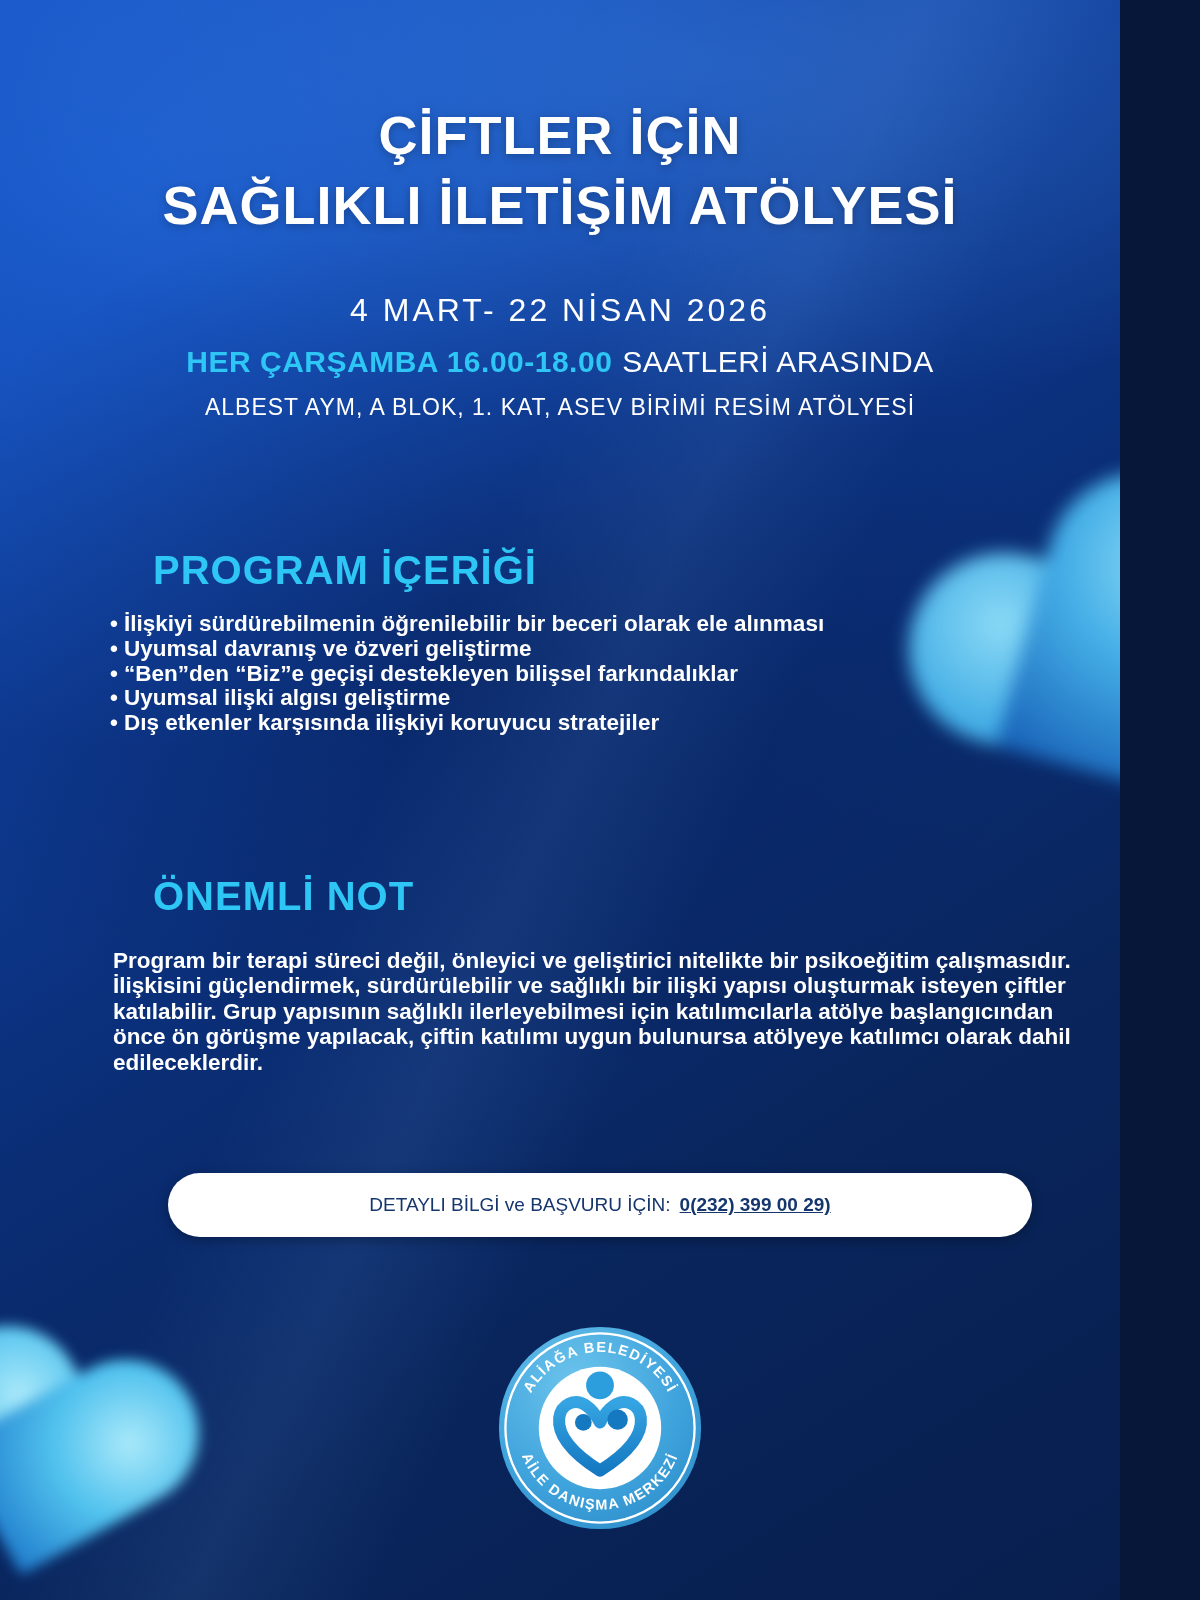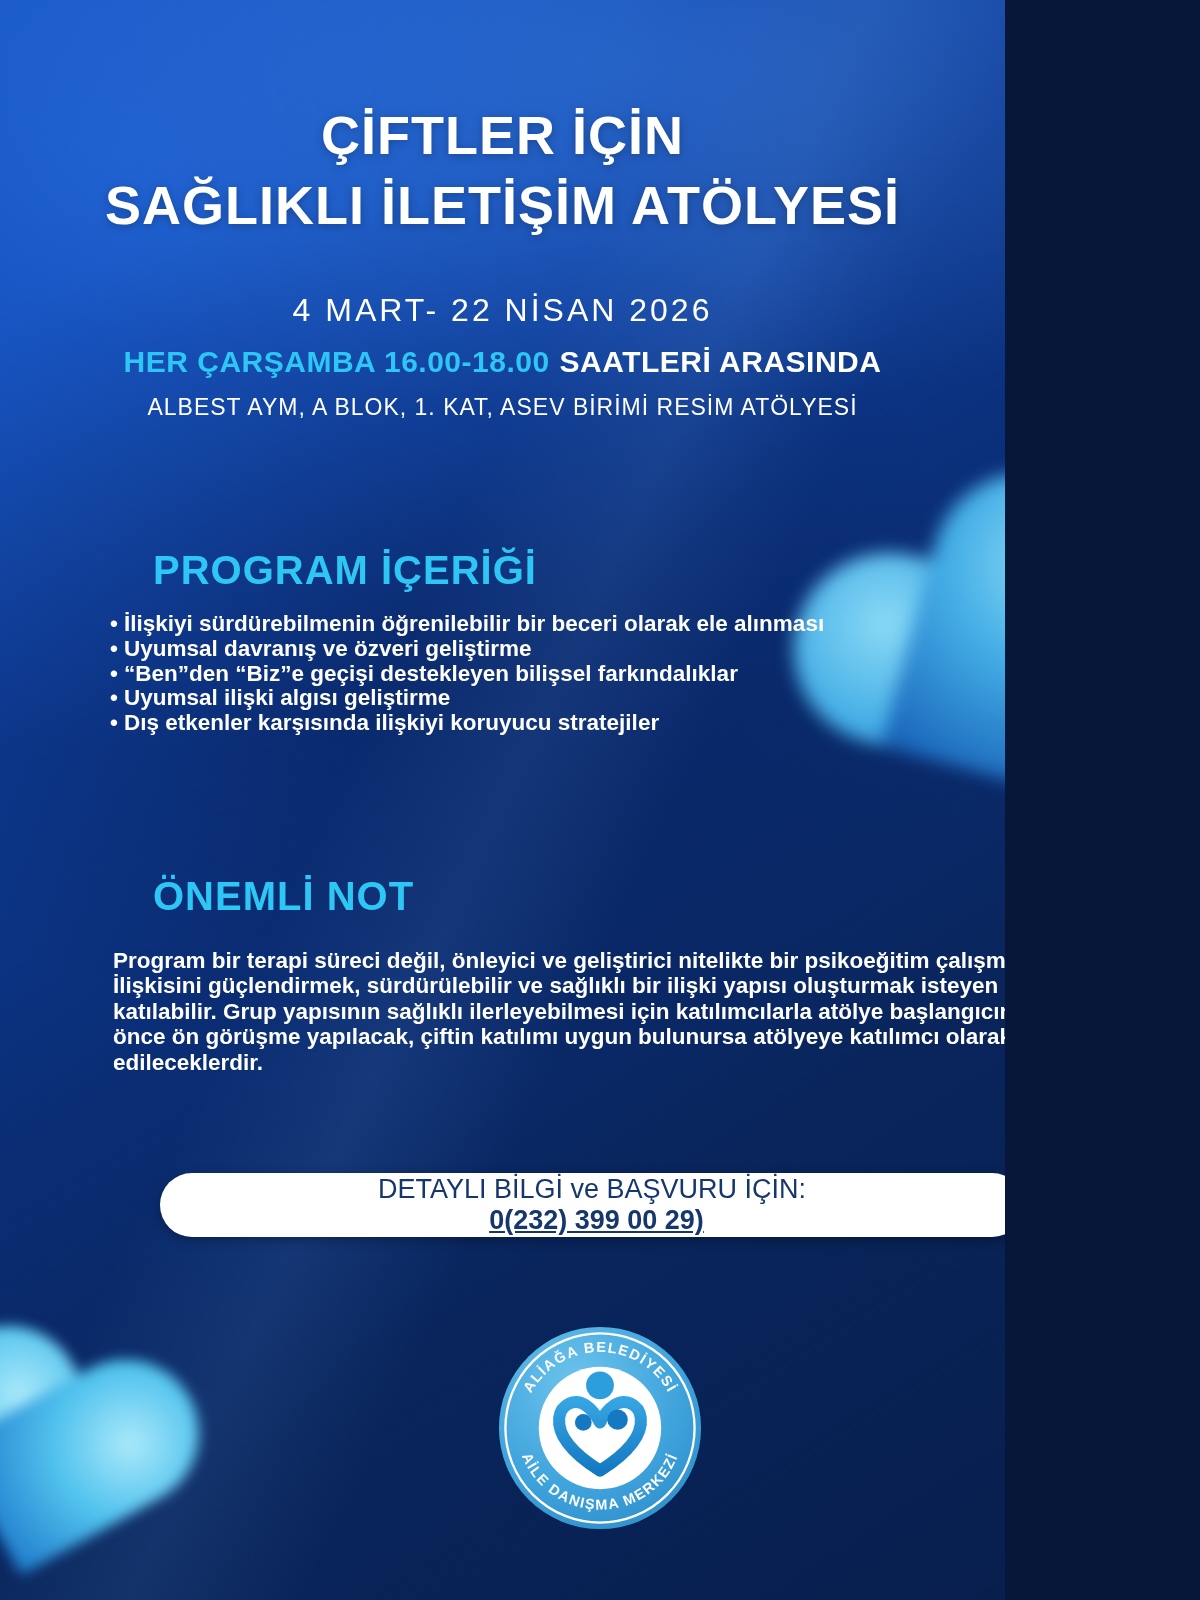--- a/index.html
+++ b/index.html
@@ -1,17 +1,17 @@
 <!DOCTYPE html>
 <html style="--accent: #2ec6f4;"><head>
 <meta charset="utf-8">
 <style>
   html,body { margin:0; padding:0; background:#06173a; }
   .poster {
-    position:relative; width:1005px; height:1600px; overflow:hidden;
+    position:relative; width:1120px; height:1600px; overflow:hidden;
     font-family:"Liberation Sans", sans-serif;
     background:
       radial-gradient(1150px 520px at 62% 4%, rgba(70,140,235,0.38), transparent 68%),
       radial-gradient(1250px 980px at 12% 10%, #1b5ccd 0%, rgba(27,92,205,0) 60%),
       linear-gradient(148deg, #1452c2 0%, #0e3c97 30%, #0a2d74 52%, #09255c 72%, #081f4e 100%);
   }
   .bg-sheen { position:absolute; inset:0; pointer-events:none;
     background: radial-gradient(820px 620px at 42% 40%, rgba(6,22,66,0.40), transparent 72%); }
   .bg-ray { position:absolute; inset:0; pointer-events:none;
     background: linear-gradient(115deg, transparent 40%, rgba(120,180,255,0.10) 50%, transparent 60%); }
@@ -35,39 +35,39 @@
     background: radial-gradient(circle at 58% 32%, #b0efff 0%, #54c8f3 42%, #1e7cce 95%); }
   .heart-left::before { left:140px; }
 
   
   .header { position:absolute; top:100px; left:0; width:100%; text-align:center; color:#fff; }
   .title { font-size:54px; font-weight:bold; line-height:1.3; letter-spacing:1px;
     text-shadow:0 2px 8px rgba(0,0,0,0.25); }
   .date-line { margin-top:52px; font-size:32px; font-weight:normal; letter-spacing:3px; }
   .schedule-line { margin-top:16px; font-size:30px; letter-spacing:0.5px; }
   .schedule-hl { color:var(--accent,#35c8f5); font-weight:bold; }
-  .schedule-rest { color:#fff; font-weight:bold; margin-left:10px;margin-top:8px; }
+  .schedule-rest { color:#fff; font-weight:normal; margin-left:10px;margin-top:8px; }
   .location-line { margin-top:15px; font-size:23px; letter-spacing:1px; }
 
   
   .section-heading { position:absolute; left:128px; color:var(--accent,#2ec6f4);
     font-size:40px; font-weight:bold; letter-spacing:1px;margin-left:25px; }
   .heading-program { top:548px; }
   .heading-note { top:874px; }
   .program-list { position:absolute; left:110px; top:612px; margin:0; padding:0;
     list-style:none; color:#fff; font-size:22.5px; font-weight:bold; line-height:24.8px; }
   .program-list li::before { content:"•"; margin-right:6px; }
   .note-body { position:absolute; left:113px; top:948px; width:960px; color:#fff;
     font-size:22.5px; font-weight:bold; line-height:25.4px; }
 
   
-  .contact-pill { position:absolute; left:160px; top:1173px; width:864px; height:64px;
+  .contact-pill { position:absolute; left:168px; top:1173px; width:864px; height:64px;
     background:#ffffff; border-radius:34px; display:flex; align-items:center;
-    justify-content:center; font-size:27px; color:#16366e;
-    box-shadow:0 3px 12px rgba(0,0,0,0.3);flex-direction:column; }
+    justify-content:center; font-size:19px; color:#16366e;
+    box-shadow:0 3px 12px rgba(0,0,0,0.3); }
   .contact-phone { font-weight:bold; margin-left:9px;text-decoration:underline; }
 
   
   .logo-wrap { position:absolute; left:498px; top:1326px; width:204px; height:204px; }
   .logo-wrap svg { display:block; }
   .logo-arc-text { fill:#ffffff; font-family:"Liberation Sans", sans-serif;
     font-weight:bold; font-size:15.5px; letter-spacing:1.6px; }
 </style>
 </head>
 <body>

